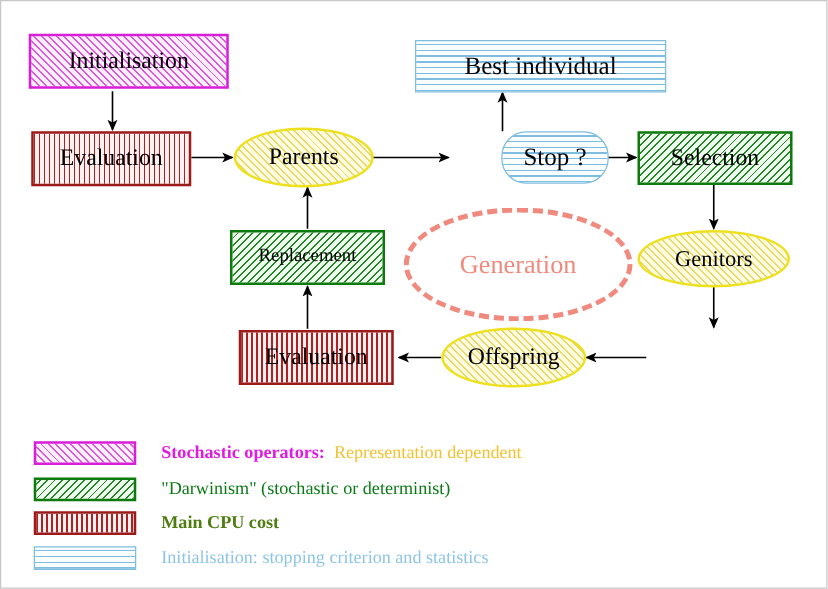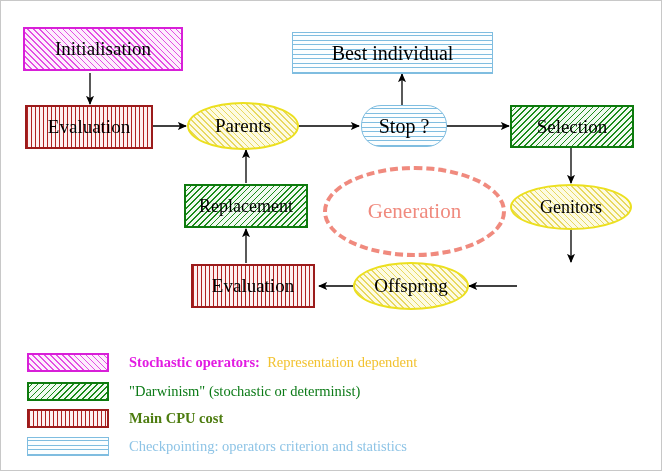--- a/index.html
+++ b/index.html
@@ -28,20 +28,21 @@
   }
   .fill-red{
     background-color:#fdf1f1;
     background-image:repeating-linear-gradient(90deg,#b02020 0px,#b02020 1.1px,rgba(255,255,255,0) 1.1px,rgba(255,255,255,0) 4.0px);
     border:2px solid #9b1b1b;
   }
   .fill-blue{
     background-color:#fbfeff;
     background-image:repeating-linear-gradient(0deg,#7fbde0 0px,#7fbde0 1.1px,rgba(255,255,255,0) 1.1px,rgba(255,255,255,0) 4.6px);
     border:1.5px solid #7fbde0;
+    margin-left:40px;
   }
   .fill-yellow-ell{
     background-color:#fdfbe2;
     background-image:repeating-linear-gradient(45deg,#e8d860 0px,#e8d860 1.1px,rgba(255,255,255,0) 1.1px,rgba(255,255,255,0) 4.2px);
     border:2px solid #ece01f;
     border-radius:50%;
   }
   .rounded{border-radius:20px;}
 
   .gen-ellipse{
@@ -115,21 +116,21 @@
   </div>
 
   <div class="node fill-blue rounded" style="left:360px;top:104px;width:86px;height:42px;font-size:20px;">
     <span class="lbl">Stop ?</span>
   </div>
 
   <div class="node fill-green" style="left:509px;top:104px;width:124px;height:43px;font-size:19px;">
     <span class="lbl">Selection</span>
   </div>
 
-  <div class="node fill-green" style="left:183px;top:183px;width:124px;height:44px;font-size:18px;">
+  <div class="node fill-green" style="left:183px;top:183px;width:124px;height:44px;font-size:15px;">
     <span class="lbl">Replacement</span>
   </div>
 
   <div class="gen-ellipse" style="left:322px;top:165px;width:175px;height:83px;font-size:21px;">
     <span class="lbl">Generation</span>
   </div>
 
   <div class="node fill-yellow-ell" style="left:509px;top:183px;width:122px;height:46px;font-size:18px;">
     <span class="lbl">Genitors</span>
   </div>
@@ -162,18 +163,18 @@
     <div class="lg-row" style="top:64px;">
       <div class="sw fill-red"></div>
       <div class="lg-text">
         <span class="t-red">Main CPU cost</span>
       </div>
     </div>
 
     <div class="lg-row" style="top:92px;">
       <div class="sw fill-blue"></div>
       <div class="lg-text">
-        <span class="t-blue">Checkpointing: operators criterion and statistics</span>
+        <span class="t-blue">Initialisation: stopping criterion and statistics</span>
       </div>
     </div>
 
   </div>
 </div>
 
 </body></html>

